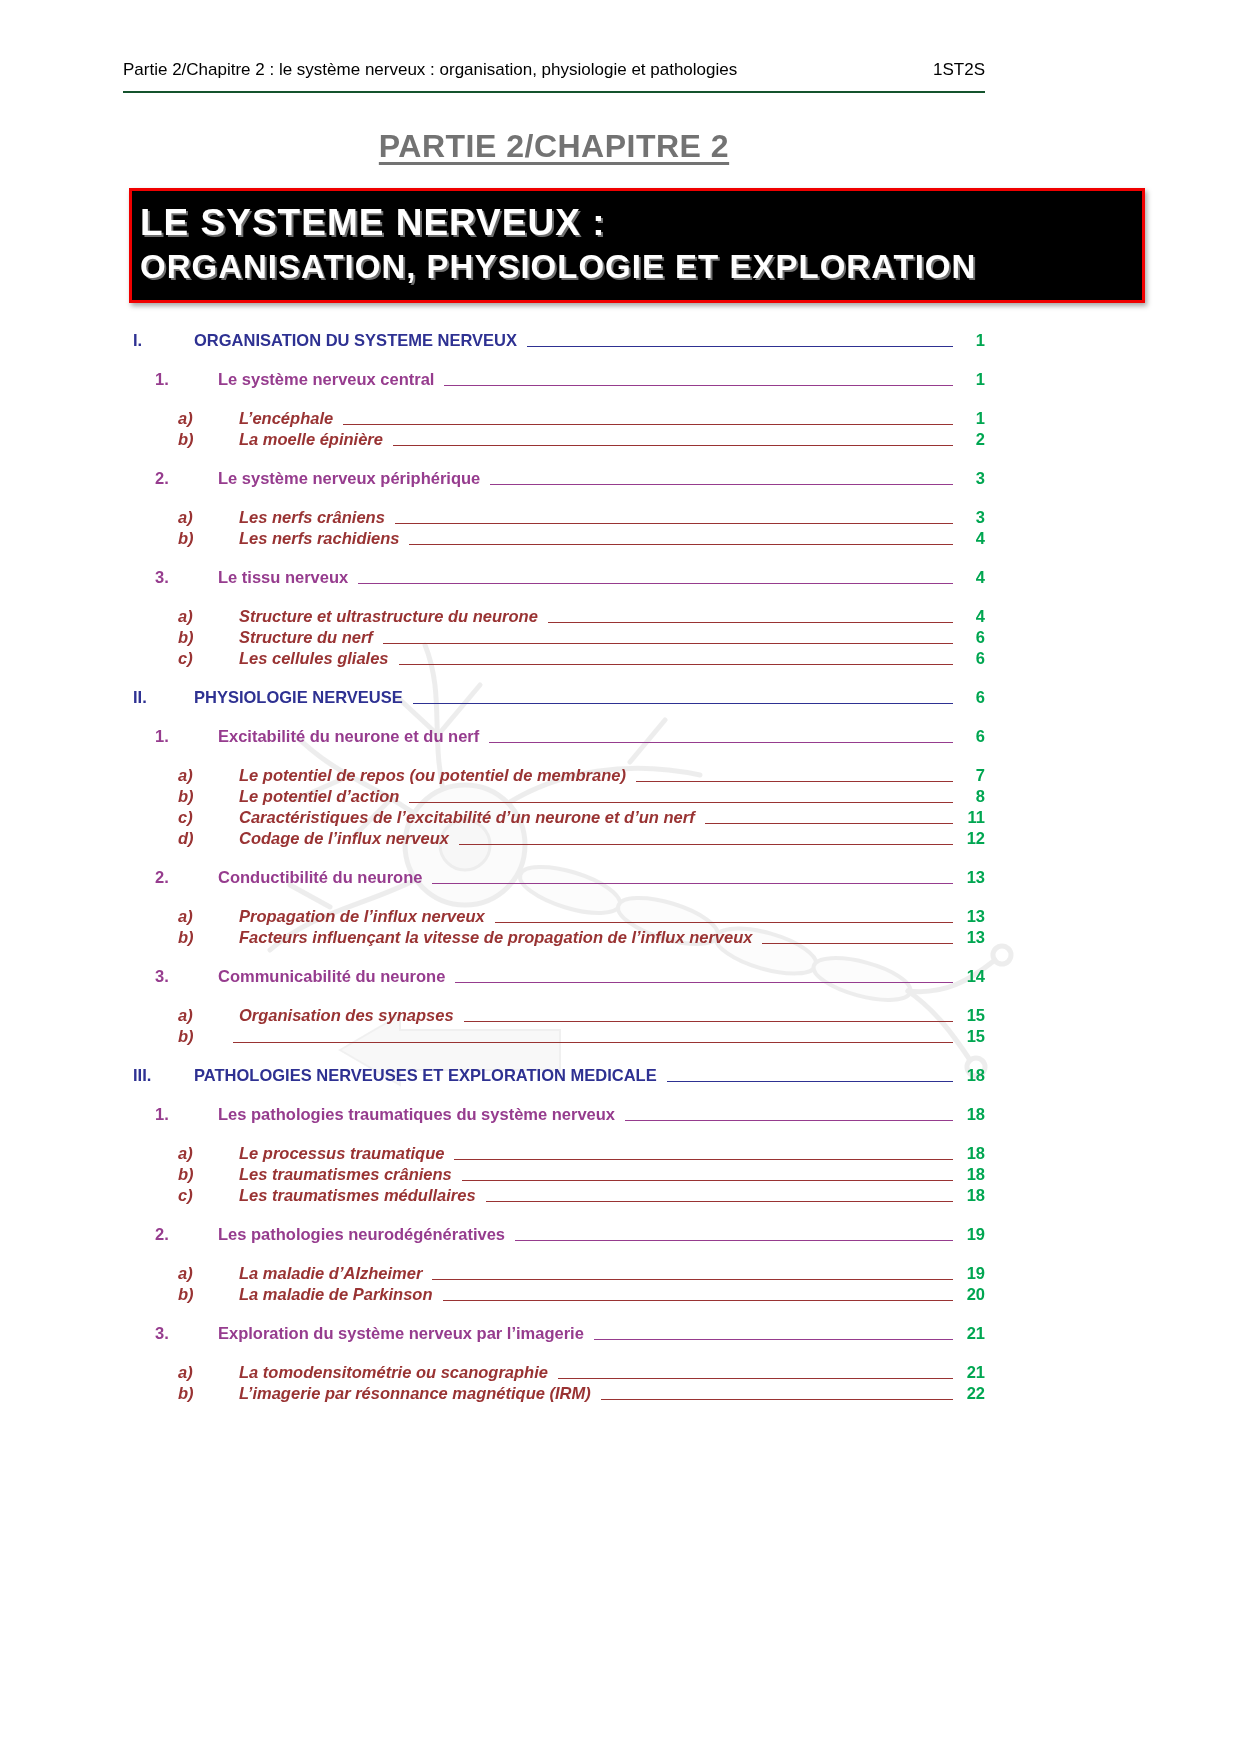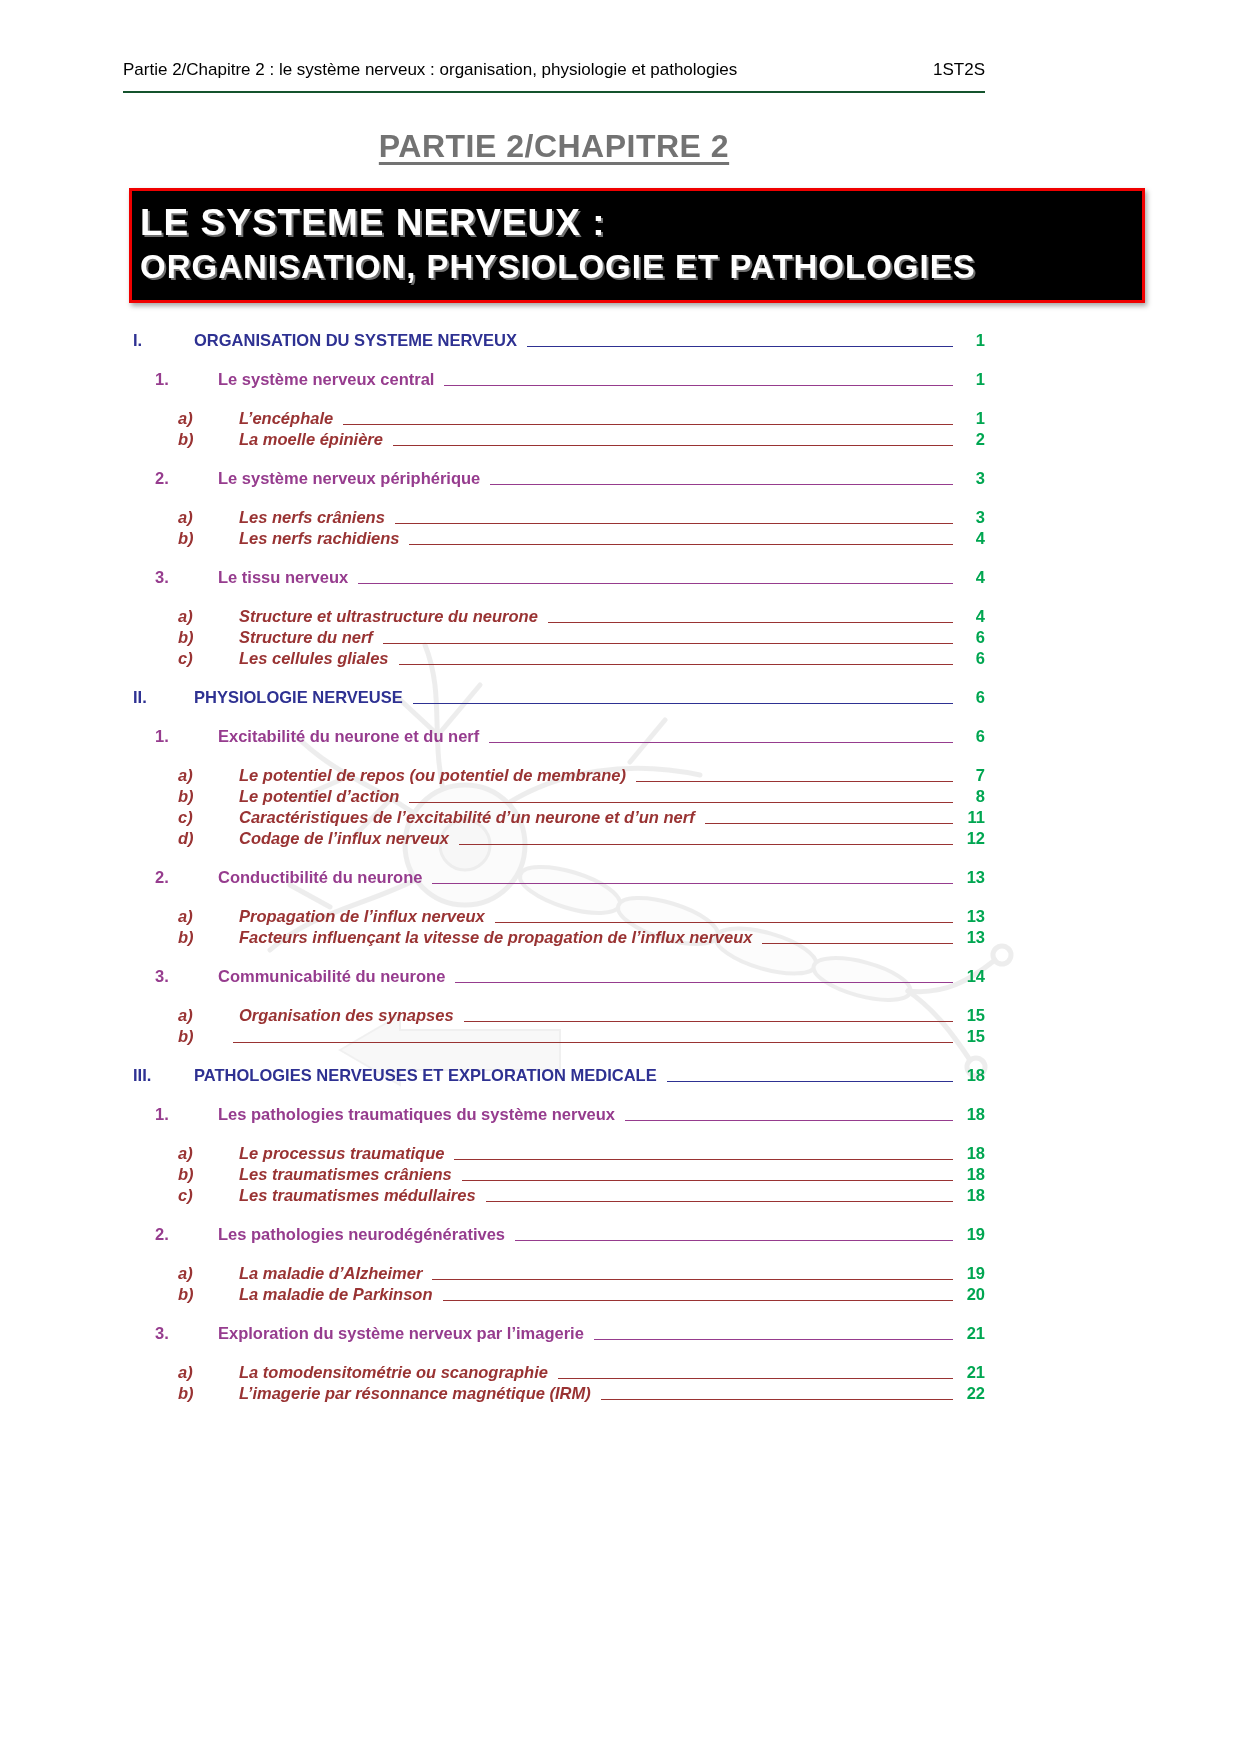--- a/index.html
+++ b/index.html
@@ -49,21 +49,21 @@
 
   <div class="header">
     <span>Partie 2/Chapitre 2 : le système nerveux : organisation, physiologie et pathologies</span>
     <span>1ST2S</span>
   </div>
 
   <h1 class="doc-title">PARTIE 2/CHAPITRE 2</h1>
 
   <div class="banner">
     <div class="banner-line l1">LE SYSTEME NERVEUX :</div>
-    <div class="banner-line l2">ORGANISATION, PHYSIOLOGIE ET PATHOLOGIES</div>
+    <div class="banner-line l2">ORGANISATION, PHYSIOLOGIE ET EXPLORATION</div>
   </div>
 
   <svg class="watermark" viewBox="0 0 980 580" aria-hidden="true">
     <g stroke="#999" fill="none" stroke-width="5" stroke-linecap="round" stroke-linejoin="round">
       <path d="M340,250 C290,210 250,205 205,160"></path>
       <path d="M250,205 L205,225"></path>
       <path d="M300,225 L265,260"></path>
       <path d="M355,225 C340,160 355,120 335,70"></path>
       <path d="M348,160 L305,120"></path>
       <path d="M348,160 L390,110"></path>

